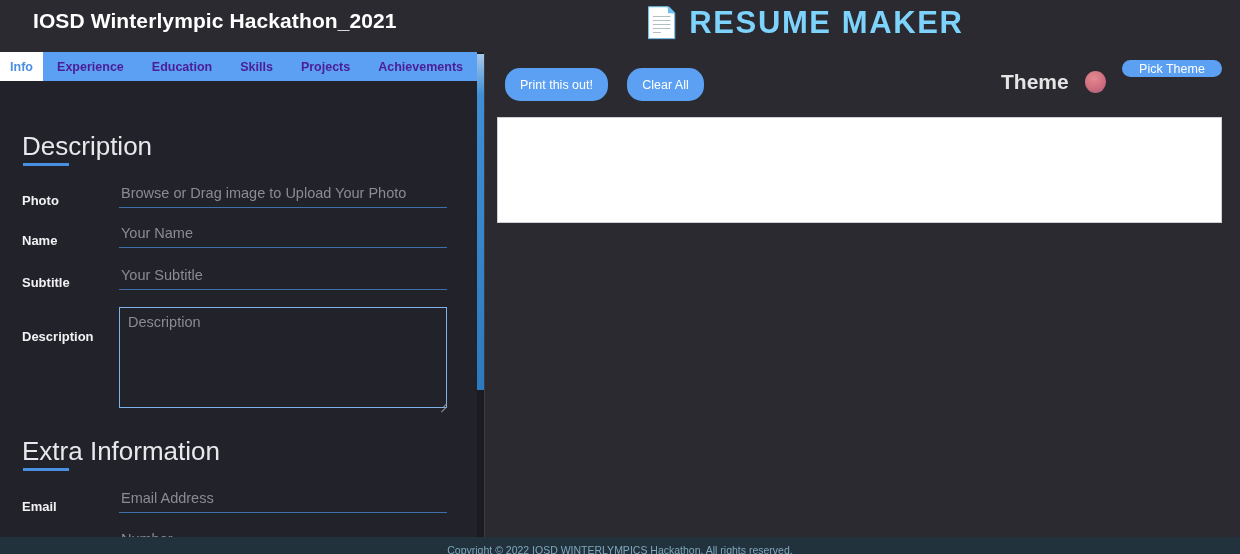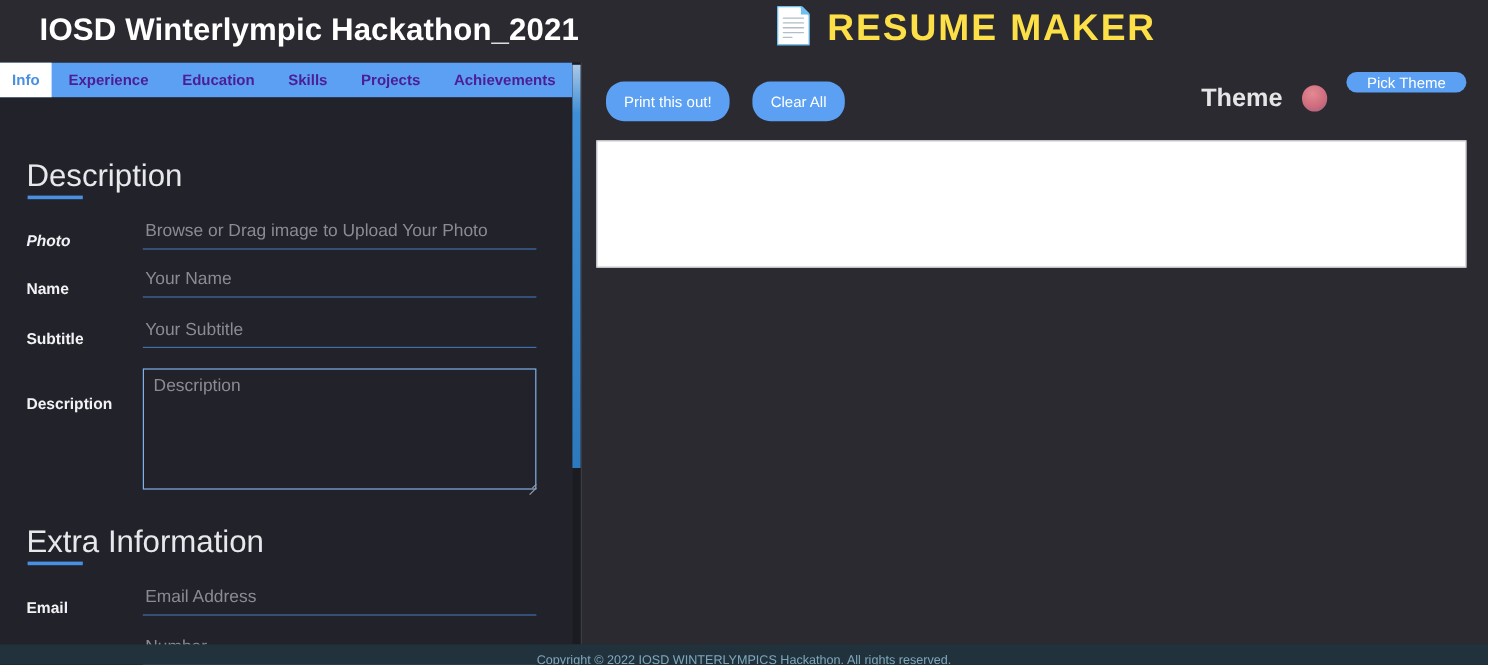--- a/index.html
+++ b/index.html
@@ -26,21 +26,21 @@
     left: 0; top: 0;
     width: 1240px; height: 52px;
     background: #2b2a31;
     display: flex;
     align-items: center;
   }
 
   .hack-title {
     position: absolute;
     left: 33px; top: 9px;
-    font-size: 26px;
+    font-size: 21px;
     font-weight: bold;
     color: #ffffff;
     letter-spacing: 0.1px;
     white-space: nowrap;
   }
 
   .brand {
     position: absolute;
     left: 643px; top: 5px;
     display: flex;
@@ -48,21 +48,21 @@
     gap: 9px;
     white-space: nowrap;
   }
   .brand-icon {
     font-size: 30px;
     line-height: 36px;
   }
   .brand-text {
     font-size: 31px;
     font-weight: bold;
-    color: #fde047;
+    color: #7dd3fc;
     letter-spacing: 1.6px;
     line-height: 36px;
   }
 
   
   .left-panel {
     position: absolute;
     left: 0; top: 52px;
     width: 477px;
     height: 540px;
@@ -275,21 +275,21 @@
       <button class="tab">Education</button>
       <button class="tab">Skills</button>
       <button class="tab">Projects</button>
       <button class="tab">Achievements</button>
     </div>
 
     <div class="form-area">
 
       <div class="section-title" style="left:22px; top:50px;">Description</div>
 
-      <div class="field-label" style="left:22px; top:112px;font-style:italic;">Photo</div>
+      <div class="field-label" style="left:22px; top:112px;">Photo</div>
       <input class="underline-input" style="left: 119px; top: 102px; width: 328px;" placeholder="Browse or Drag image to Upload Your Photo">
 
       <div class="field-label" style="left:22px; top:152px;">Name</div>
       <input class="underline-input" style="left: 119px; top: 142px; width: 328px;" placeholder="Your Name">
 
       <div class="field-label" style="left:22px; top:194px;">Subtitle</div>
       <input class="underline-input" style="left: 119px; top: 184px; width: 328px;" placeholder="Your Subtitle">
 
       <div class="field-label" style="left:22px; top:248px;">Description</div>
       <textarea class="desc-box" style="left: 119px; top: 226px; width: 328px; height: 101px;" placeholder="Description"></textarea>

